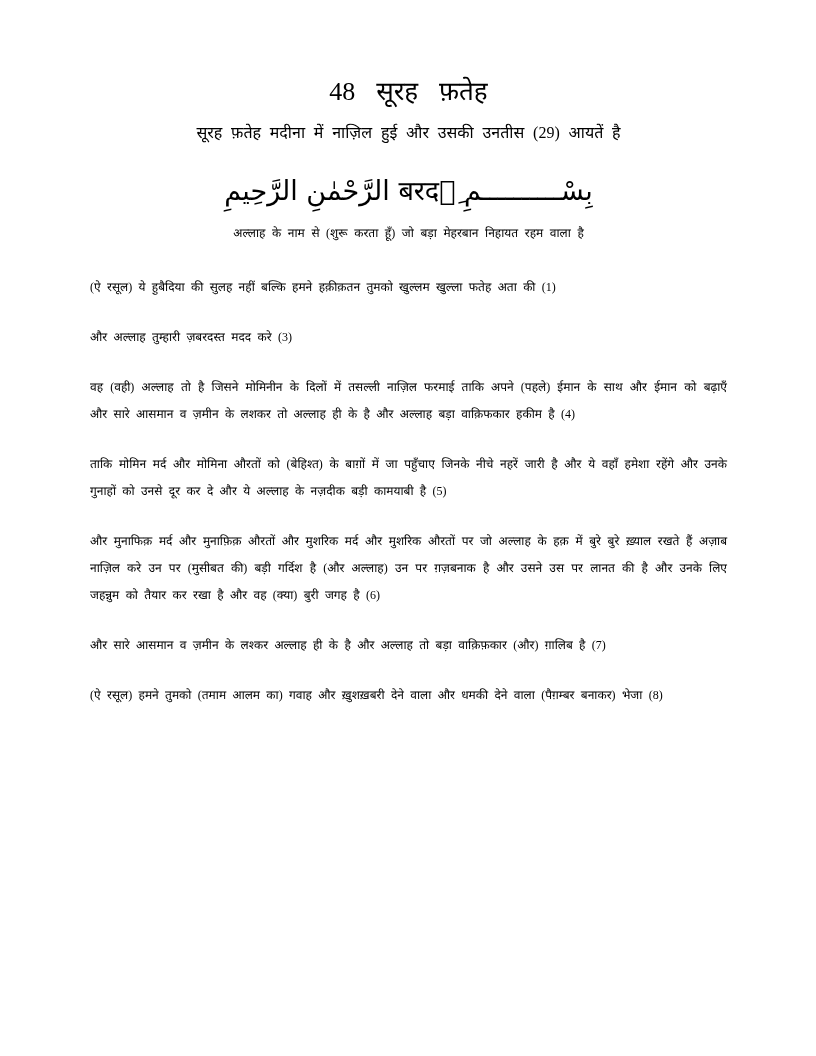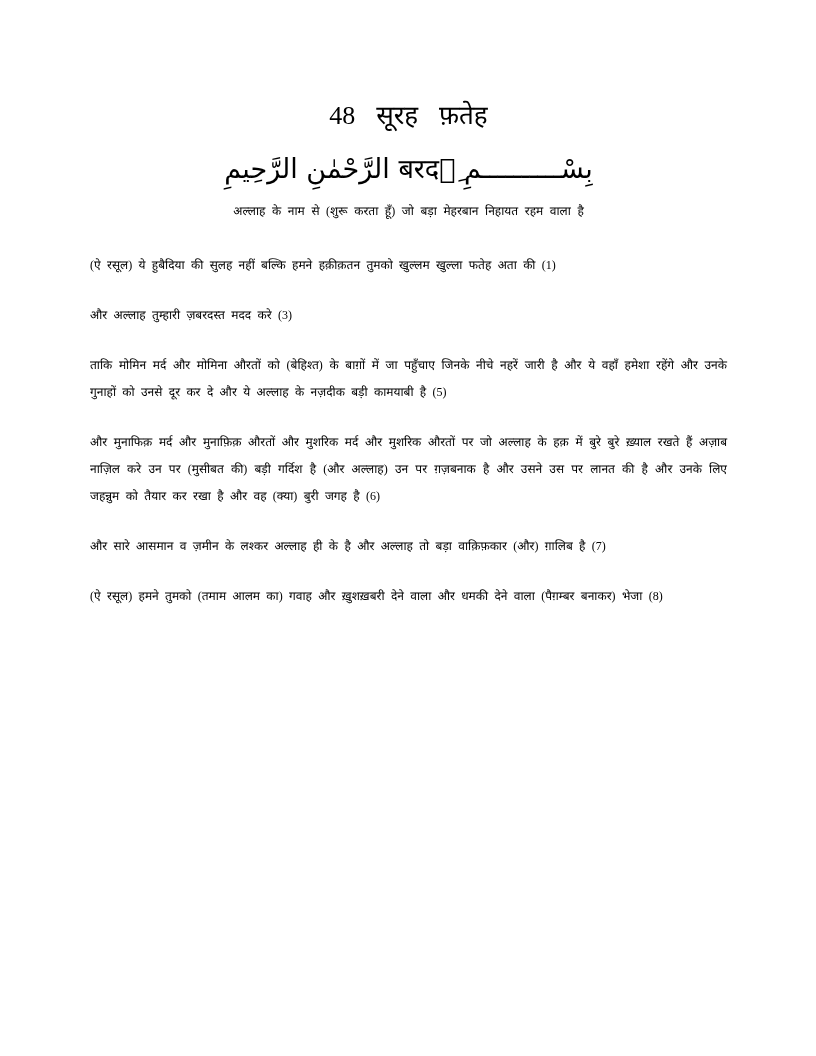--- a/index.html
+++ b/index.html
@@ -10,21 +10,21 @@
   body {
     width: 816px;
     height: 1056px;
     color: #000000;
     font-family: "Liberation Serif", "DejaVu Serif", serif;
   }
   .page {
     box-sizing: border-box;
     width: 816px;
     height: 740px;
-    padding: 100px 89px 40px 90px;
+    padding: 76px 89px 40px 90px;
     overflow: hidden;
     background: #ffffff;
   }
   .title {
     font-size: 26px;
     font-weight: normal;
     text-align: center;
     margin: 0 0 14px 0;
     word-spacing: 0.55em;
     line-height: 32px;
@@ -60,30 +60,32 @@
     word-spacing: 0.28em;
   }
 </style>
 </head>
 <body>
 
 <div class="page">
 
   <h1 class="title">48  सूरह  फ़तेह</h1>
 
+  <p class="subtitle">सूरह फ़तेह मदीना में नाज़िल हुई और उसकी उनतीस (29) आयतें है</p>
 
   <div class="bismillah">بِسْــــــــــمِ बरदसِ الرَّحْمٰنِ الرَّحِيمِ</div>
 
   <p class="bismillah-translation">अल्लाह के नाम से (शुरू करता हूँ) जो बड़ा मेहरबान निहायत रहम वाला है</p>
 
   <p class="verse"><span>(ऐ रसूल) ये हुबैदिया की सुलह नहीं बल्कि हमने हक़ीक़तन तुमको खुल्लम खुल्ला फतेह अता की</span> <span>(1)</span></p>
 
 
   <p class="verse"><span>और अल्लाह तुम्हारी ज़बरदस्त मदद करे</span> <span>(3)</span></p>
 
+  <p class="verse"><span>वह (वही) अल्लाह तो है जिसने मोमिनीन के दिलों में तसल्ली नाज़िल फरमाई ताकि अपने (पहले) ईमान के साथ और ईमान को बढ़ाएँ और सारे आसमान व ज़मीन के लशकर तो अल्लाह ही के है और अल्लाह बड़ा वाक़िफकार हकीम है</span> <span>(4)</span></p>
 
   <p class="verse"><span>ताकि मोमिन मर्द और मोमिना औरतों को (बेहिश्त) के बाग़ों में जा पहुँचाए जिनके नीचे नहरें जारी है और ये वहाँ हमेशा रहेंगे और उनके गुनाहों को उनसे दूर कर दे और ये अल्लाह के नज़दीक बड़ी कामयाबी है</span> <span>(5)</span></p>
 
   <p class="verse"><span>और मुनाफिक़ मर्द और मुनाफ़िक़ औरतों और मुशरिक मर्द और मुशरिक औरतों पर जो अल्लाह के हक़ में बुरे बुरे ख़्याल रखते हैं अज़ाब नाज़िल करे उन पर (मुसीबत की) बड़ी गर्दिश है (और अल्लाह) उन पर ग़ज़बनाक है और उसने उस पर लानत की है और उनके लिए जहन्नुम को तैयार कर रखा है और वह (क्या) बुरी जगह है</span> <span>(6)</span></p>
 
   <p class="verse"><span>और सारे आसमान व ज़मीन के लश्कर अल्लाह ही के है और अल्लाह तो बड़ा वाक़िफ़कार (और) ग़ालिब है</span> <span>(7)</span></p>
 
   <p class="verse"><span>(ऐ रसूल) हमने तुमको (तमाम आलम का) गवाह और ख़ुशख़बरी देने वाला और धमकी देने वाला (पैग़म्बर बनाकर) भेजा</span> <span>(8)</span></p>
 
 </div>

